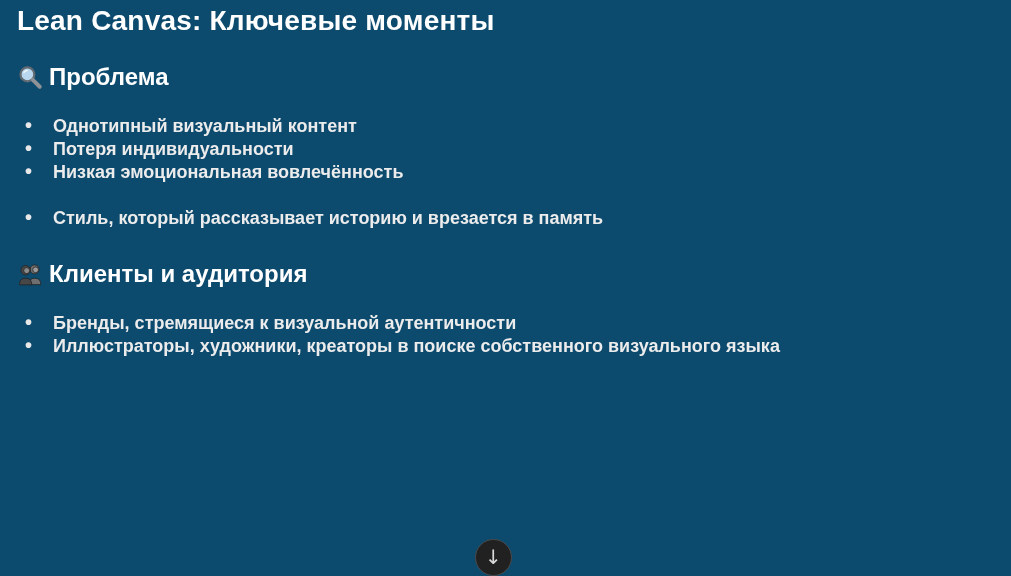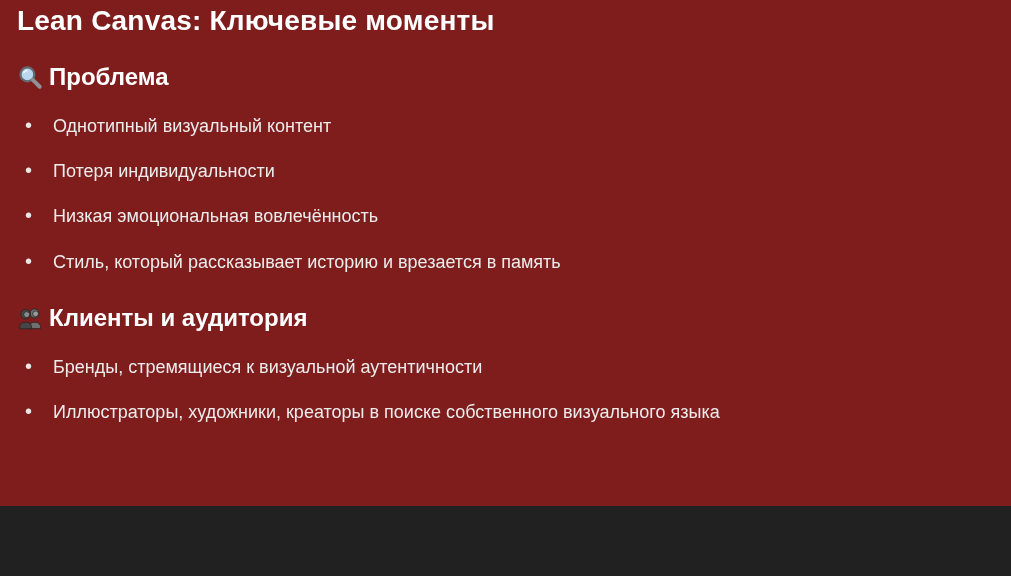--- a/index.html
+++ b/index.html
@@ -1,20 +1,20 @@
 <!DOCTYPE html>
 <html><head>
 <meta charset="utf-8">
 <style>
   html, body { margin: 0; padding: 0; background: #212121; }
   .page {
     position: relative;
     width: 1011px;
-    height: 506px;
-    background: #7f1d1d;
+    height: 576px;
+    background: #0c4a6e;
     overflow: hidden;
     font-family: "Liberation Sans", sans-serif;
     color: #ececec;
   }
   .content { padding: 5px 20px 0 17px; }
 
   .doc-title {
     margin: 0;
     font-size: 28px;
     line-height: 31px;
@@ -39,23 +39,23 @@
 
   .section-icon { width: 26px; height: 26px; flex: 0 0 auto; display: block; }
 
   ul.bullet-list { list-style: none; margin: 23px 0 0 0; padding: 0; }
   ul.bullet-list li {
     position: relative;
     padding-left: 36px;
     font-size: 18px;
     line-height: 23px;
     color: #ececec;
-    font-weight: 400;
+    font-weight: 700;
   }
-  ul.bullet-list li + li { margin-top: 22px; }
+  ul.bullet-list li + li { }
   ul.bullet-list li::before {
     content: "\2022";
     position: absolute;
     left: 8px;
     top: -1px;
     font-size: 20px;
     color: #e8e8e8;
   }
 
   .scroll-btn {

